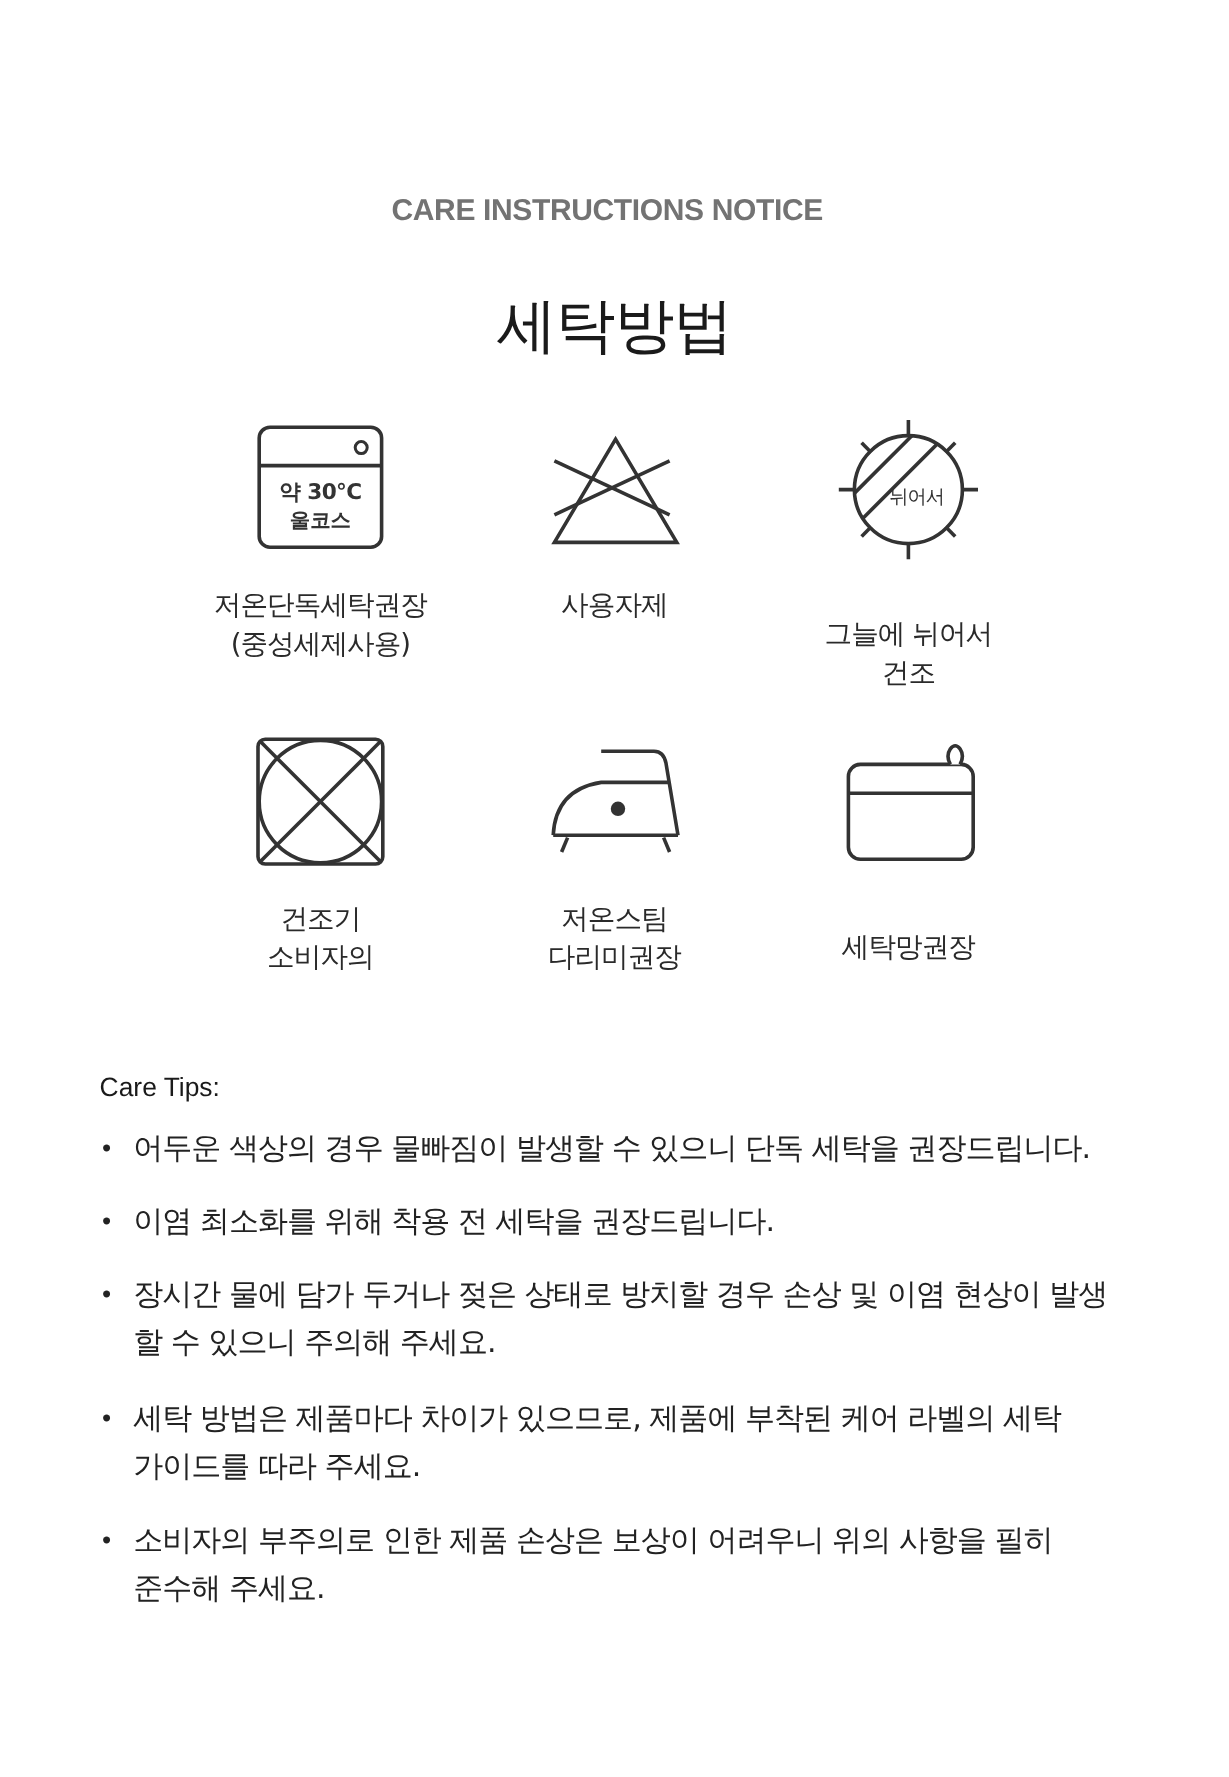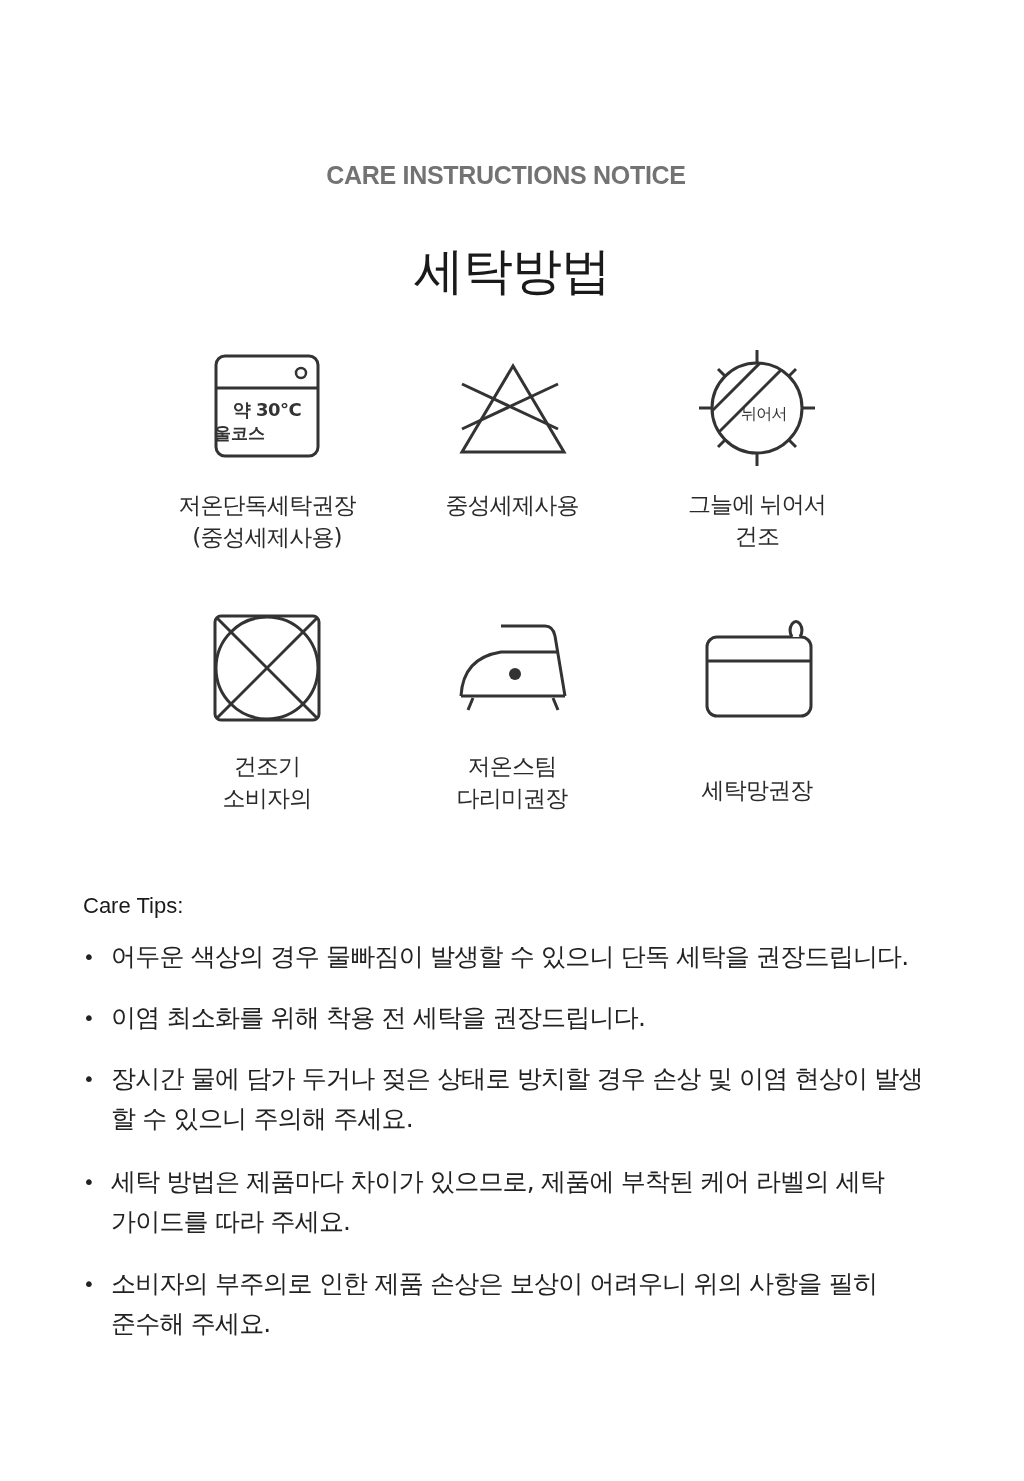--- a/index.html
+++ b/index.html
@@ -56,35 +56,35 @@
   <div class="grid">
 
     <div>
       <div class="icon-box" style="left:214px; top:354px;">
         <svg width="106" height="104" viewBox="0 0 106 104">
           <rect x="2" y="2" width="102" height="100" rx="9" ry="9" fill="none" stroke="#333" stroke-width="3"></rect>
           <line x1="2" y1="34" x2="104" y2="34" stroke="#333" stroke-width="3"></line>
           <circle cx="87" cy="19" r="5" fill="none" stroke="#333" stroke-width="2.5"></circle>
         </svg>
         <div style="position:absolute; left:0; top:44px; width:106px; text-align:center; font-size:18px; font-weight:bold; color:#333; letter-spacing:-0.5px;">약 30°C</div>
-        <div style="position:absolute; left:0; top:68px; width:106px; font-size:17px; font-weight:bold; color:#333;">울코스</div>
+        <div style="position:absolute; left:0; top:68px; width:106px; text-align:center; font-size:17px; font-weight:bold; color:#333;">울코스</div>
       </div>
       <div class="cell-label" style="left:147px; top:489px;">저온단독세탁권장
 (중성세제사용)</div>
     </div>
 
     <div>
       <div class="icon-box" style="left:458px; top:362px;">
         <svg width="110" height="94" viewBox="0 0 110 94">
           <polygon points="55,4 4,90 106,90" fill="none" stroke="#333" stroke-width="3" stroke-linejoin="miter"></polygon>
           <line x1="4" y1="22" x2="100" y2="67" stroke="#333" stroke-width="3"></line>
           <line x1="4" y1="67" x2="100" y2="22" stroke="#333" stroke-width="3"></line>
         </svg>
       </div>
-      <div class="cell-label" style="left:392px; top:489px;">중성세제사용</div>
+      <div class="cell-label" style="left:392px; top:489px;">사용자제</div>
     </div>
 
     <div>
       <div class="icon-box" style="left:697px; top:348px;">
         <svg width="120" height="120" viewBox="0 0 120 120">
           <defs>
             <clipPath id="sunclip">
                 <circle cx="60" cy="60" r="45"></circle>
               </clipPath>
           </defs>
@@ -100,21 +100,21 @@
             <line x1="2" y1="60" x2="15" y2="60"></line>
             <line x1="105" y1="60" x2="118" y2="60"></line>
             <line x1="21" y1="21" x2="29" y2="29"></line>
             <line x1="91" y1="91" x2="99" y2="99"></line>
             <line x1="21" y1="99" x2="29" y2="91"></line>
             <line x1="91" y1="29" x2="99" y2="21"></line>
           </g>
         </svg>
         <div style="position:absolute; left:44px; top:56px; width:60px; font-size:16px; color:#333; letter-spacing:-0.8px;">뉘어서</div>
       </div>
-      <div class="cell-label" style="left:637px; top:489px;font-family:Liberation Serif, serif;">그늘에 뉘어서
+      <div class="cell-label" style="left:637px; top:513px;">그늘에 뉘어서
 건조</div>
     </div>
 
     <div>
       <div class="icon-box" style="left:213px; top:614px;">
         <svg width="108" height="108" viewBox="0 0 108 108">
           <rect x="2" y="2" width="104" height="104" rx="6" ry="6" fill="none" stroke="#333" stroke-width="3"></rect>
           <circle cx="54" cy="54" r="51" fill="none" stroke="#333" stroke-width="3"></circle>
           <line x1="4" y1="4" x2="104" y2="104" stroke="#333" stroke-width="3"></line>
           <line x1="104" y1="4" x2="4" y2="104" stroke="#333" stroke-width="3"></line>

